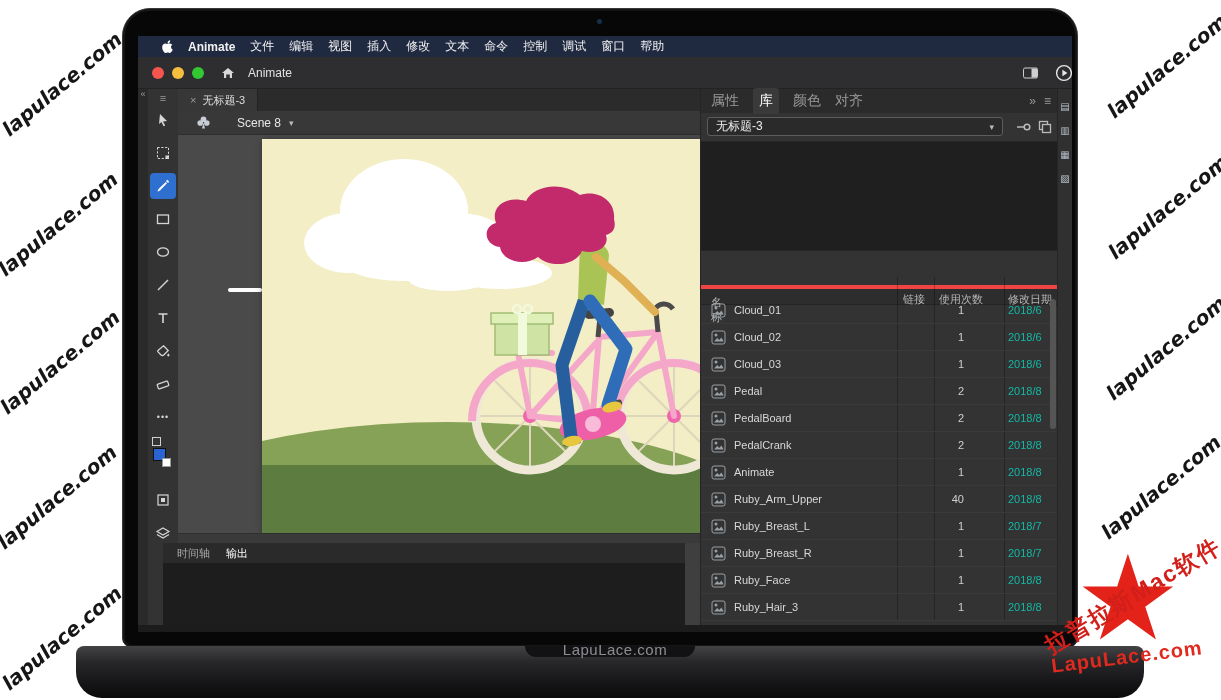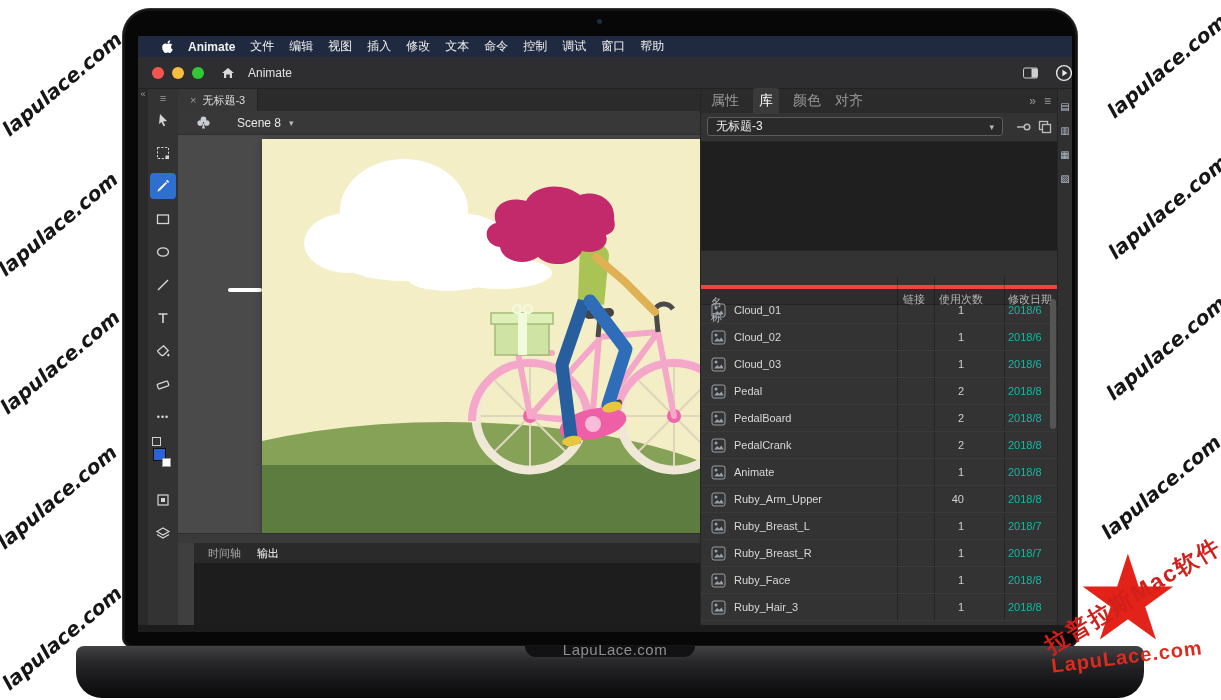--- a/index.html
+++ b/index.html
@@ -57,21 +57,21 @@
   .doc-tab-bar { position:absolute; left:0; top:0; width:522px; height:22px; background:#2b2b2b; display:flex; }
   .doc-tab { height:22px; padding:0 12px; display:flex; align-items:center; gap:6px; background:#373737;
              border-right:1px solid #222; font-size:11px; color:#ddd; }
   .scene-bar { position:absolute; left:0; top:22px; width:522px; height:24px; background:#383838;
                border-bottom:1px solid #2f2f2f; display:flex; align-items:center; gap:8px; padding-left:18px; }
   .stage-wrap { position:absolute; left:84px; top:50px; width:438px; height:394px;
                 box-shadow:2px 2px 8px rgba(0,0,0,.45); }
   .canvas-scroll { position:absolute; left:0; top:444px; width:522px; height:10px; background:#3a3a3a; border-top:1px solid #2f2f2f; }
 
   
-  .timeline { position:absolute; left:56px; top:454px; width:522px; height:82px; background:#1d1d1d; }
+  .timeline { position:absolute; left:25px; top:454px; width:522px; height:82px; background:#1d1d1d; }
   .tl-tabs { height:20px; background:#2a2a2a; display:flex; align-items:center; gap:16px; padding-left:14px; font-size:11px; }
   .bottom-strip { position:absolute; left:0; top:536px; width:934px; height:7px; background:#1c1c1c; }
 
   
   .library { position:absolute; left:562px; top:0; width:357px; height:536px; background:#333333;
              border-left:1px solid #252525; }
   .ptabs { position:absolute; left:0; top:0; width:357px; height:24px; background:#2b2b2b;
            display:flex; align-items:center; gap:14px; padding-left:10px; font-size:14px; color:#9a9a9a; }
   .ptab.active { color:#ffffff; background:#3a3a3a; padding:4px 6px; border-radius:3px 3px 0 0; }
   .ptabs-right { position:absolute; right:6px; top:0; height:24px; display:flex; align-items:center; gap:8px; color:#9a9a9a; }

